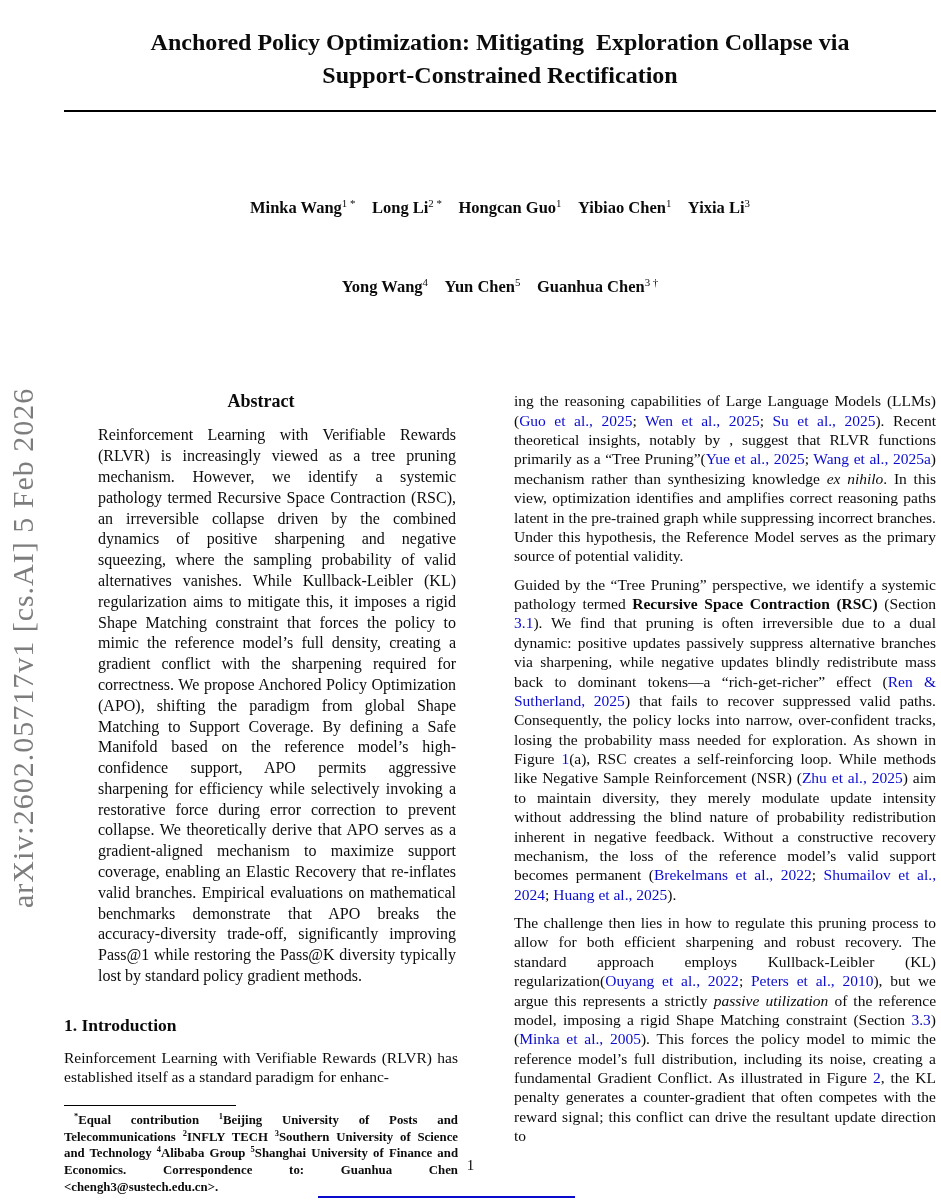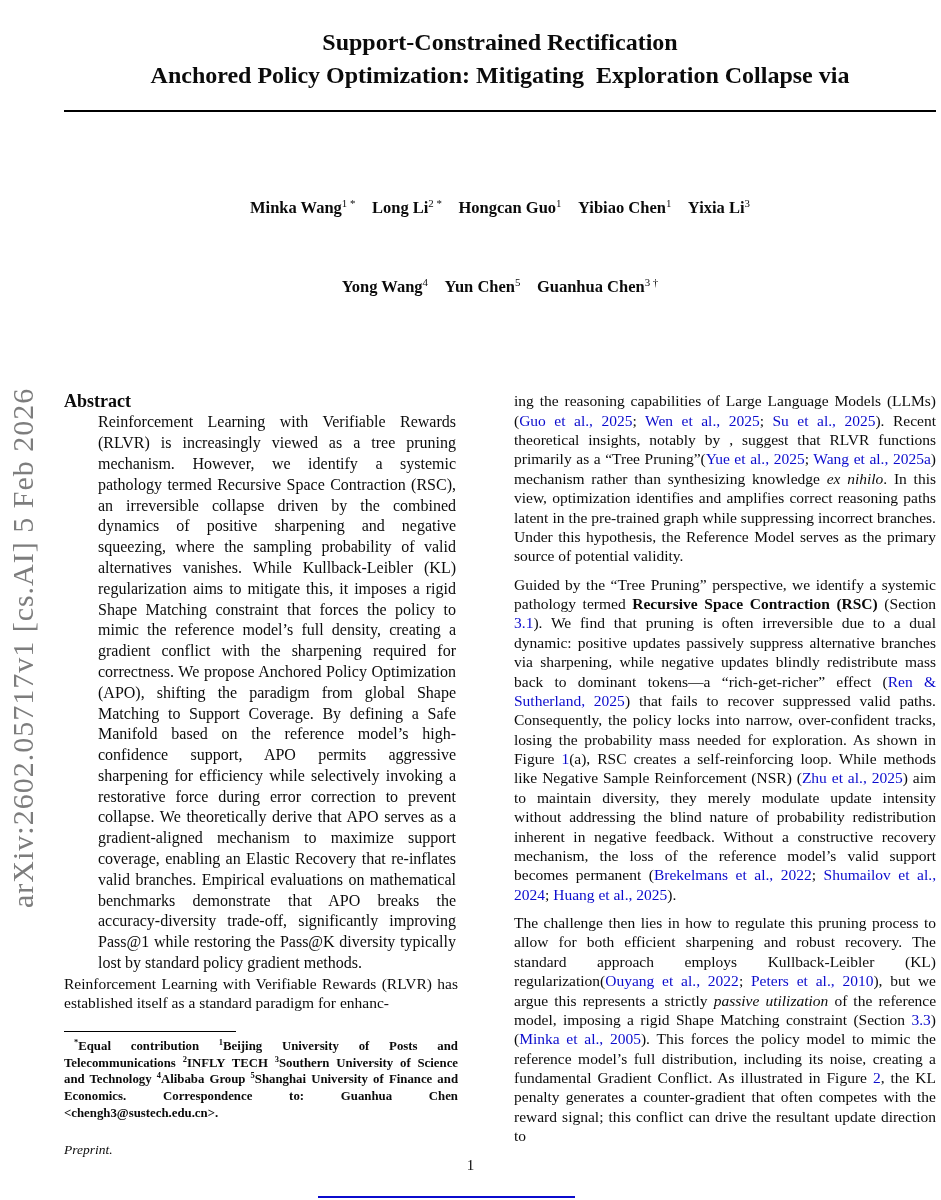--- a/index.html
+++ b/index.html
@@ -45,22 +45,24 @@
     line-height:1.6;
     white-space:pre-wrap;
   }
   .authors .bold { font-weight:bold; }
 
   .cols { display:flex; margin-top:38px; }
   .col-left  { width:394px; margin-right:56px; }
   .col-right { width:422px; }
 
   .abstract-heading {
+    text-align:center;
     font-weight:bold;
     font-size:18px;
+    margin-bottom:13px;
   }
   .abstract-body {
     margin-left:34px;
     margin-right:2px;
     font-size:16px;
     line-height:1.3;
     text-align:justify;
   }
   .section-heading {
     font-size:17.5px;
@@ -116,36 +118,37 @@
 </style>
 </head>
 <body>
 
 <div class="page">
 
   <div class="watermark">arXiv:2602.05717v1  [cs.AI]  5 Feb 2026</div>
 
   <div class="content">
 
+    <div class="title-line">Anchored Policy Optimization: Mitigating  Exploration Collapse via</div>
     <div class="title-line">Support-Constrained Rectification</div>
-    <div class="title-line">Anchored Policy Optimization: Mitigating  Exploration Collapse via</div>
 
     <hr class="title-rule">
 
     <div class="authors">
       <div><span class="bold">Minka Wang</span><sup>1 *</sup>  <span class="bold">Long Li</span><sup>2 *</sup>  <span class="bold">Hongcan Guo</span><sup>1</sup>  <span class="bold">Yibiao Chen</span><sup>1</sup>  <span class="bold">Yixia Li</span><sup>3</sup></div>
       <div><span class="bold">Yong Wang</span><sup>4</sup>  <span class="bold">Yun Chen</span><sup>5</sup>  <span class="bold">Guanhua Chen</span><sup>3 †</sup></div>
     </div>
 
     <div class="cols">
 
       <div class="col-left">
         <div class="abstract-heading">Abstract</div>
         <p class="abstract-body">Reinforcement Learning with Verifiable Rewards (RLVR) is increasingly viewed as a tree pruning mechanism. However, we identify a systemic pathology termed Recursive Space Contraction (RSC), an irreversible collapse driven by the combined dynamics of positive sharpening and negative squeezing, where the sampling probability of valid alternatives vanishes. While Kullback-Leibler (KL) regularization aims to mitigate this, it imposes a rigid Shape Matching constraint that forces the policy to mimic the reference model’s full density, creating a gradient conflict with the sharpening required for correctness. We propose Anchored Policy Optimization (APO), shifting the paradigm from global Shape Matching to Support Coverage. By defining a Safe Manifold based on the reference model’s high-confidence support, APO permits aggressive sharpening for efficiency while selectively invoking a restorative force during error correction to prevent collapse. We theoretically derive that APO serves as a gradient-aligned mechanism to maximize support coverage, enabling an Elastic Recovery that re-inflates valid branches. Empirical evaluations on mathematical benchmarks demonstrate that APO breaks the accuracy-diversity trade-off, significantly improving Pass@1 while restoring the Pass@K diversity typically lost by standard policy gradient methods.</p>
 
+        <div class="section-heading">1. Introduction</div>
         <p class="body-text">Reinforcement Learning with Verifiable Rewards (RLVR) has established itself as a standard paradigm for enhanc-</p>
 
         <hr class="footnote-rule">
         <p class="footnote"><sup>*</sup>Equal contribution <sup>1</sup>Beijing University of Posts and Telecommunications <sup>2</sup>INFLY TECH <sup>3</sup>Southern University of Science and Technology <sup>4</sup>Alibaba Group <sup>5</sup>Shanghai University of Finance and Economics. Correspondence to: Guanhua Chen &lt;chengh3@sustech.edu.cn&gt;.</p>
 
         <div class="preprint">Preprint.</div>
       </div>
 
       <div class="col-right">
         <p class="body-text">ing the reasoning capabilities of Large Language Models (LLMs) (<span class="link">Guo et al., 2025</span>; <span class="link">Wen et al., 2025</span>; <span class="link">Su et al., 2025</span>). Recent theoretical insights, notably by , suggest that RLVR functions primarily as a “Tree Pruning”(<span class="link">Yue et al., 2025</span>; <span class="link">Wang et al., 2025a</span>) mechanism rather than synthesizing knowledge <span class="italic">ex nihilo</span>. In this view, optimization identifies and amplifies correct reasoning paths latent in the pre-trained graph while suppressing incorrect branches. Under this hypothesis, the Reference Model serves as the primary source of potential validity.</p>

